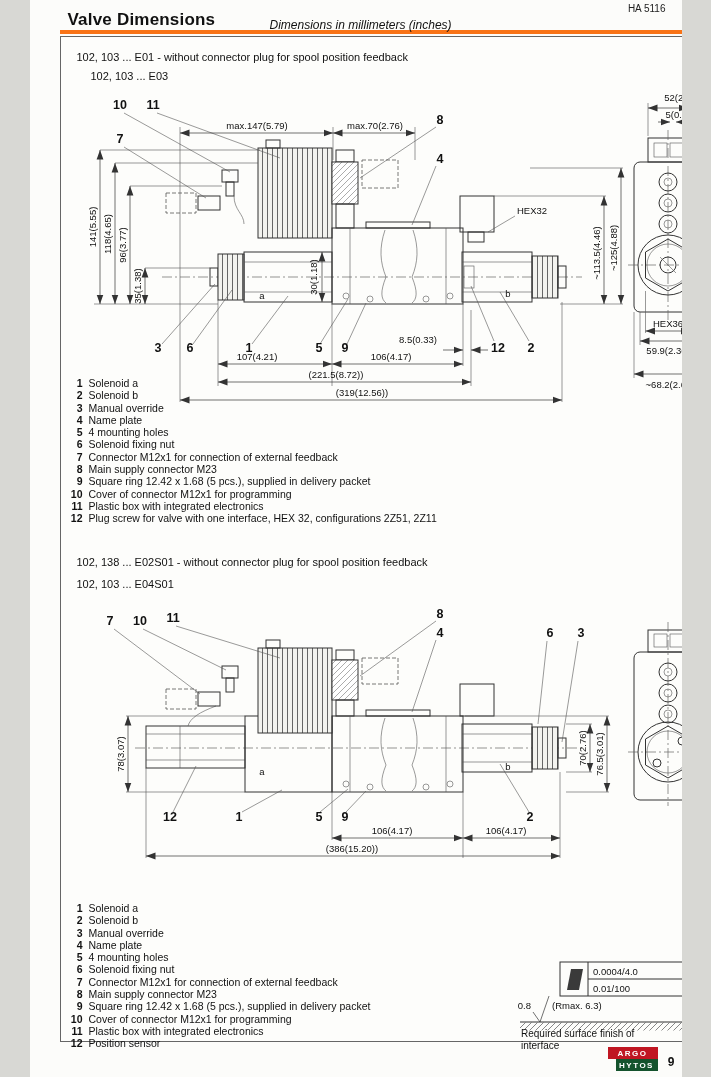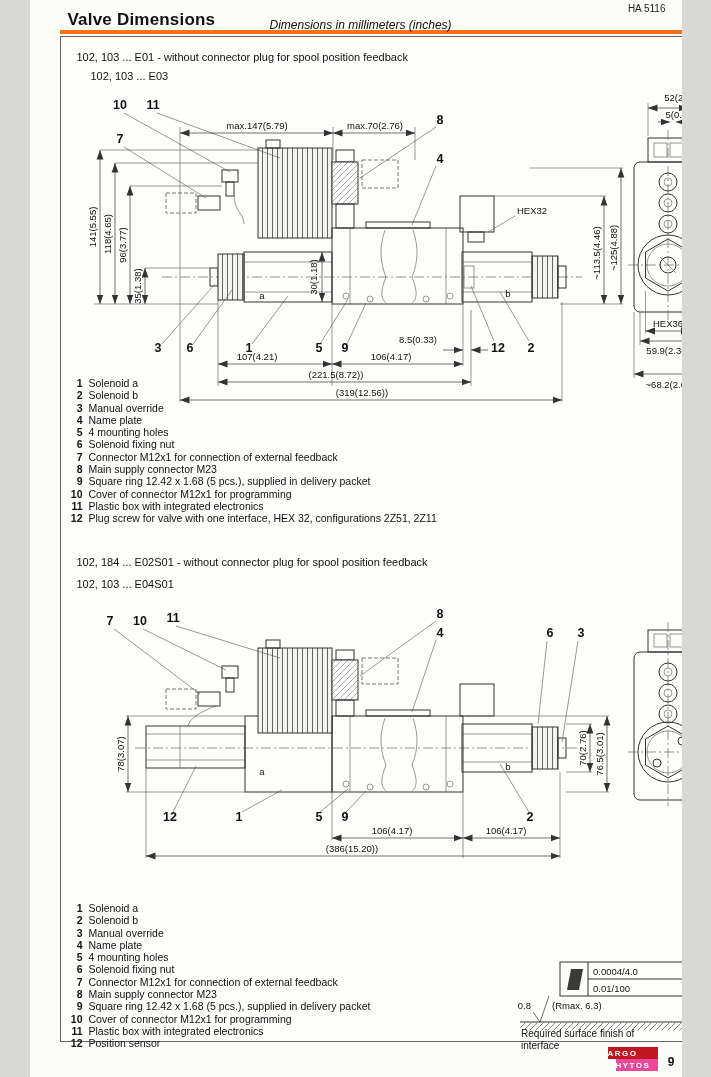--- a/index.html
+++ b/index.html
@@ -18,23 +18,23 @@
   .co { font-size:12.5px; font-weight:bold; }
   .ln { fill:none; stroke:#333; stroke-width:1; }
   .thin { fill:none; stroke:#555; stroke-width:0.6; }
   .dl { fill:none; stroke:#333; stroke-width:0.7; }
   .dash { fill:none; stroke:#555; stroke-width:0.8; stroke-dasharray:4 2; }
   .ctr { fill:none; stroke:#666; stroke-width:0.7; stroke-dasharray:10 3 2 3; }
   .legend { position:absolute; left:38px; width:652px; font-size:10.5px; line-height:12.3px; }
   .legend-row { display:flex; }
   .legend-num { width:15px; text-align:right; font-weight:bold; margin-right:6px; flex:none; }
   .logo { position:absolute; right:24px; bottom:6px; width:50px; }
-  .logo div { font-size:8px; font-weight:bold; color:#fff; letter-spacing:1.5px; padding:1.5px 0; }
+  .logo div { font-size:8px; font-weight:bold; color:#fff; text-align:center; letter-spacing:1.5px; padding:1.5px 0; }
   .logo .argo { background:#c01622; }
-  .logo .hytos { background:#ec4899;margin-left:8px; }
+  .logo .hytos { background:#14532d;margin-left:8px; }
   .pagenum { position:absolute; right:7px; bottom:8px; font-size:12px; font-weight:bold; }
 </style>
 </head>
 <body>
 
 <div class="page">
 
   <div class="doc-ref">HA 5116</div>
 
   <div class="header">
@@ -276,21 +276,21 @@
     <div class="legend-row">
         <span class="legend-num">11</span>
         <span>Plastic box with integrated electronics</span>
       </div>
     <div class="legend-row">
         <span class="legend-num">12</span>
         <span>Plug screw for valve with one interface, HEX 32, configurations 2Z51, 2Z11</span>
       </div>
   </div>
 
-  <div class="sec-title" style="left:38px; top:556px">102, 184 ... E02S01 - without connector plug for spool position feedback</div>
+  <div class="sec-title" style="left:38px; top:556px">102, 138 ... E02S01 - without connector plug for spool position feedback</div>
   <div class="sec-title" style="left:38px; top:578px">102, 103 ... E04S01</div>
 
   <svg viewBox="30 600 667 268" width="667" height="268" style="left:30px; top:600px">
     <defs>
       <marker id="a2" markerUnits="userSpaceOnUse" markerWidth="10" markerHeight="10" refX="9.5" refY="5" orient="auto-start-reverse" viewBox="0 0 10 10">
           <path d="M0,1.6 L9.5,5 L0,8.4 z" fill="#333"></path>
         </marker>
       <pattern id="vs2" width="5" height="6" patternUnits="userSpaceOnUse">
           <rect width="5" height="6" fill="#f3f3ef"></rect>
           <line x1="2.5" y1="0" x2="2.5" y2="6" stroke="#666" stroke-width="1"></line>

